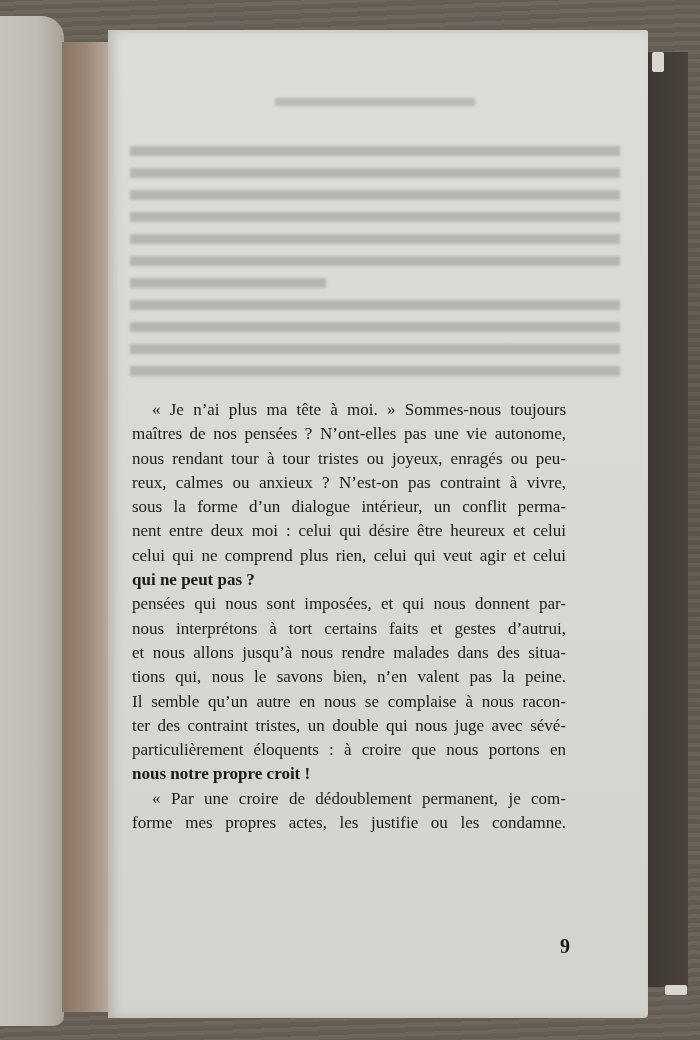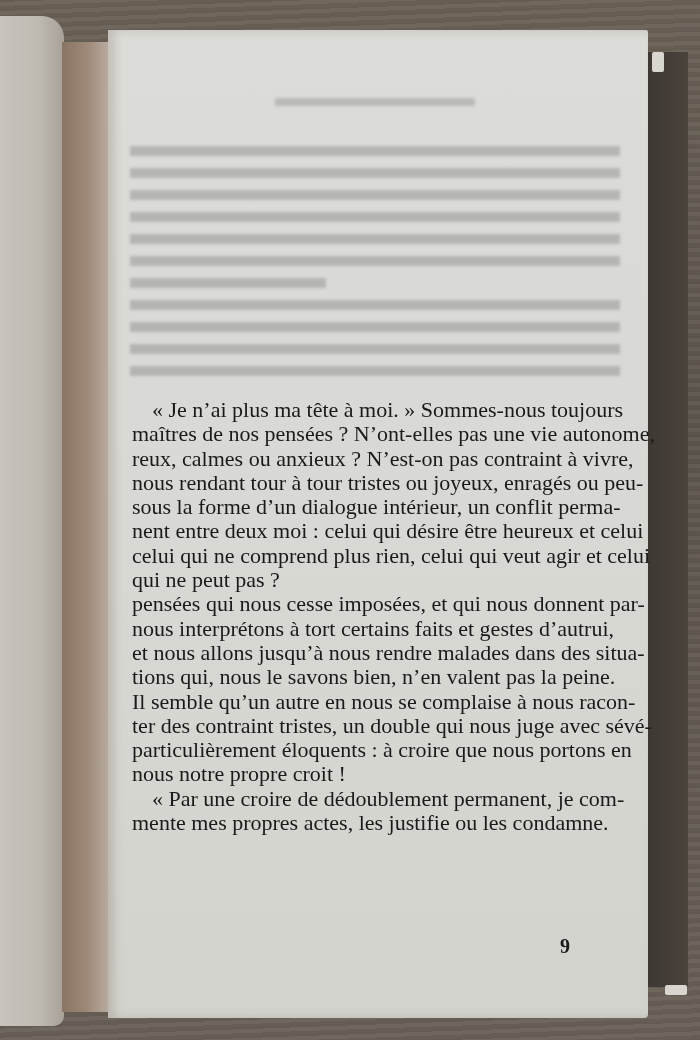--- a/index.html
+++ b/index.html
@@ -44,28 +44,28 @@
     }
     .ghost-header {
       width: 200px; height: 8px; margin: 18px auto 40px; background: #444;
     }
     .ghost-line {
       height: 10px; background: #333; margin: 0 0 12px 0;
     }
     .text-block {
       position: absolute; left: 24px; top: 368px; width: 434px;
       font-family: "Liberation Serif", "DejaVu Serif", serif;
-      font-size: 22px; line-height: 24.3px; color: #1a1a1a;
+      font-size: 17px; line-height: 24.3px; color: #1a1a1a;
       text-align: justify;
     }
     .line {
       display: block; white-space: nowrap;
       text-align-last: justify; text-align: justify;
     }
-    .line.last { text-align-last: left; }
+    .line.last { text-align-last: left; font-weight: bold; }
     .line.indent { padding-left: 20px; }
     .page-number {
       position: absolute; left: 452px; top: 905px;
       font-family: "Liberation Serif", "DejaVu Serif", serif;
       font-weight: bold; font-size: 20px; color: #1a1a1a;
     }
   </style>
 </head>
 <body>
 
@@ -89,37 +89,37 @@
     <div class="ghost-line" style="width:100%"></div>
     <div class="ghost-line" style="width:100%"></div>
     <div class="ghost-line" style="width:100%"></div>
     <div class="ghost-line" style="width:100%"></div>
   </div>
 
   <div class="text-block">
     <div>
       <span class="line indent">« Je n’ai plus ma tête à moi. » Sommes-nous toujours</span>
       <span class="line">maîtres de nos pensées ? N’ont-elles pas une vie autonome,</span>
+      <span class="line">nous rendant tour à tour tristes ou joyeux, enragés ou peu-</span>
       <span class="line">reux, calmes ou anxieux ? N’est-on pas contraint à vivre,</span>
-      <span class="line">nous rendant tour à tour tristes ou joyeux, enragés ou peu-</span>
       <span class="line">sous la forme d’un dialogue intérieur, un conflit perma-</span>
       <span class="line">nent entre deux moi : celui qui désire être heureux et celui</span>
       <span class="line">celui qui ne comprend plus rien, celui qui veut agir et celui</span>
       <span class="line last">qui ne peut pas ?</span>
     </div>
     <div>
-      <span class="line">pensées qui nous cesse imposées, et qui nous donnent par-</span>
+      <span class="line">pensées qui nous sont imposées, et qui nous donnent par-</span>
       <span class="line">nous interprétons à tort certains faits et gestes d’autrui,</span>
       <span class="line">et nous allons jusqu’à nous rendre malades dans des situa-</span>
       <span class="line">tions qui, nous le savons bien, n’en valent pas la peine.</span>
       <span class="line">Il semble qu’un autre en nous se complaise à nous racon-</span>
       <span class="line">ter des contraint tristes, un double qui nous juge avec sévé-</span>
       <span class="line">particulièrement éloquents : à croire que nous portons en</span>
       <span class="line last">nous notre propre croit !</span>
     </div>
     <div>
       <span class="line indent">« Par une croire de dédoublement permanent, je com-</span>
-      <span class="line">mente mes propres actes, les justifie ou les condamne.</span>
+      <span class="line">forme mes propres actes, les justifie ou les condamne.</span>
     </div>
   </div>
 
   <div class="page-number">9</div>
 </div>
 
 </body></html>

